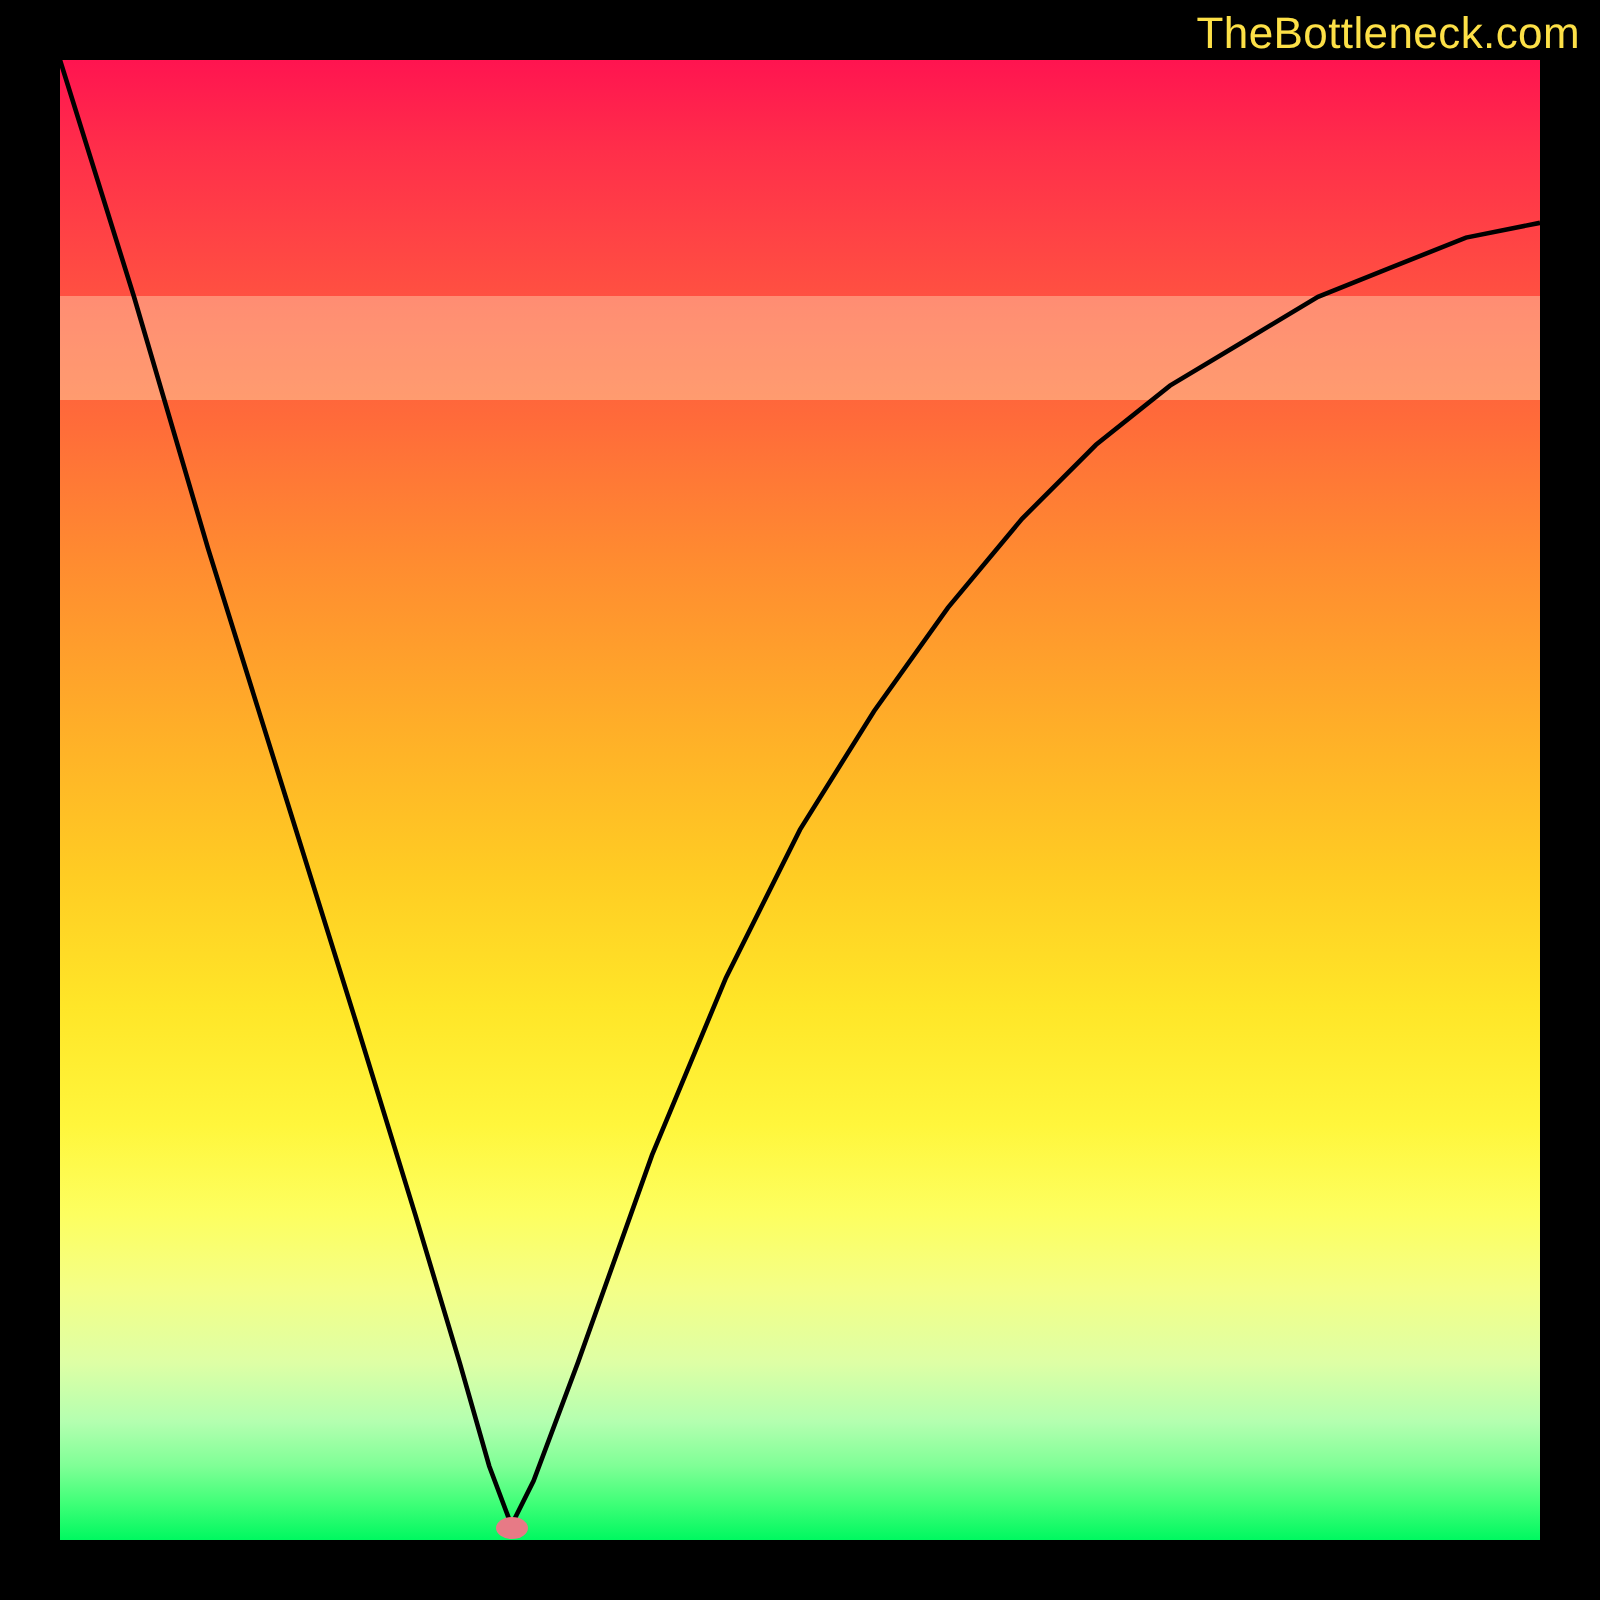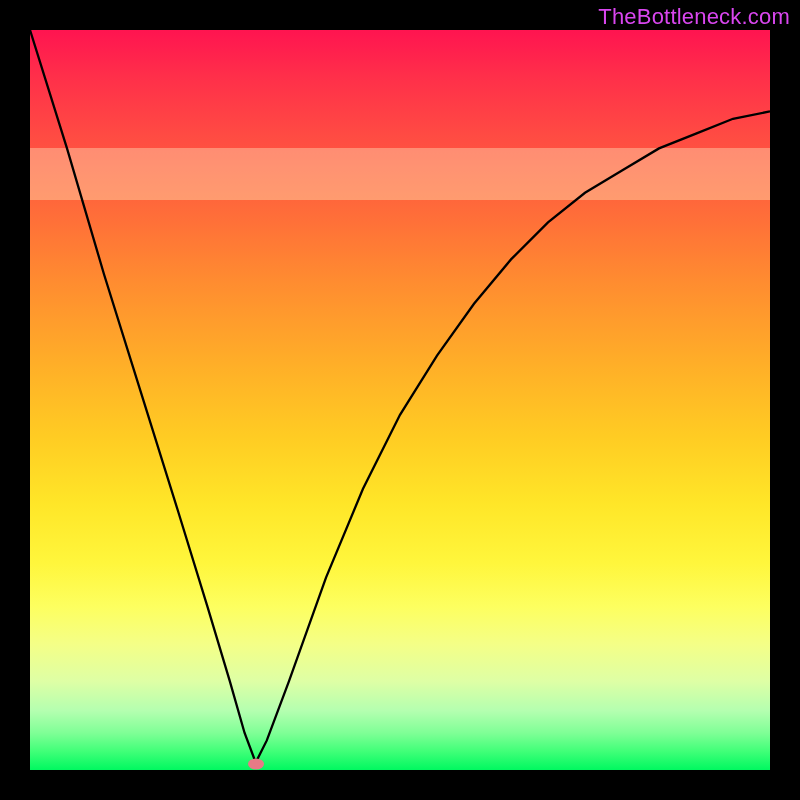--- a/index.html
+++ b/index.html
@@ -14,21 +14,21 @@
   .frame {
     position: relative;
     width: 800px;
     height: 800px;
     background: #000;
   }
   .watermark {
     position: absolute;
     top: 4px;
     right: 10px;
-    color: #d946ef;
+    color: #fde047;
     font-size: 22px;
     font-weight: 400;
     letter-spacing: 0.2px;
     z-index: 4;
     user-select: none;
   }
   .plot-area {
     position: absolute;
     left: 30px;
     top: 30px;

